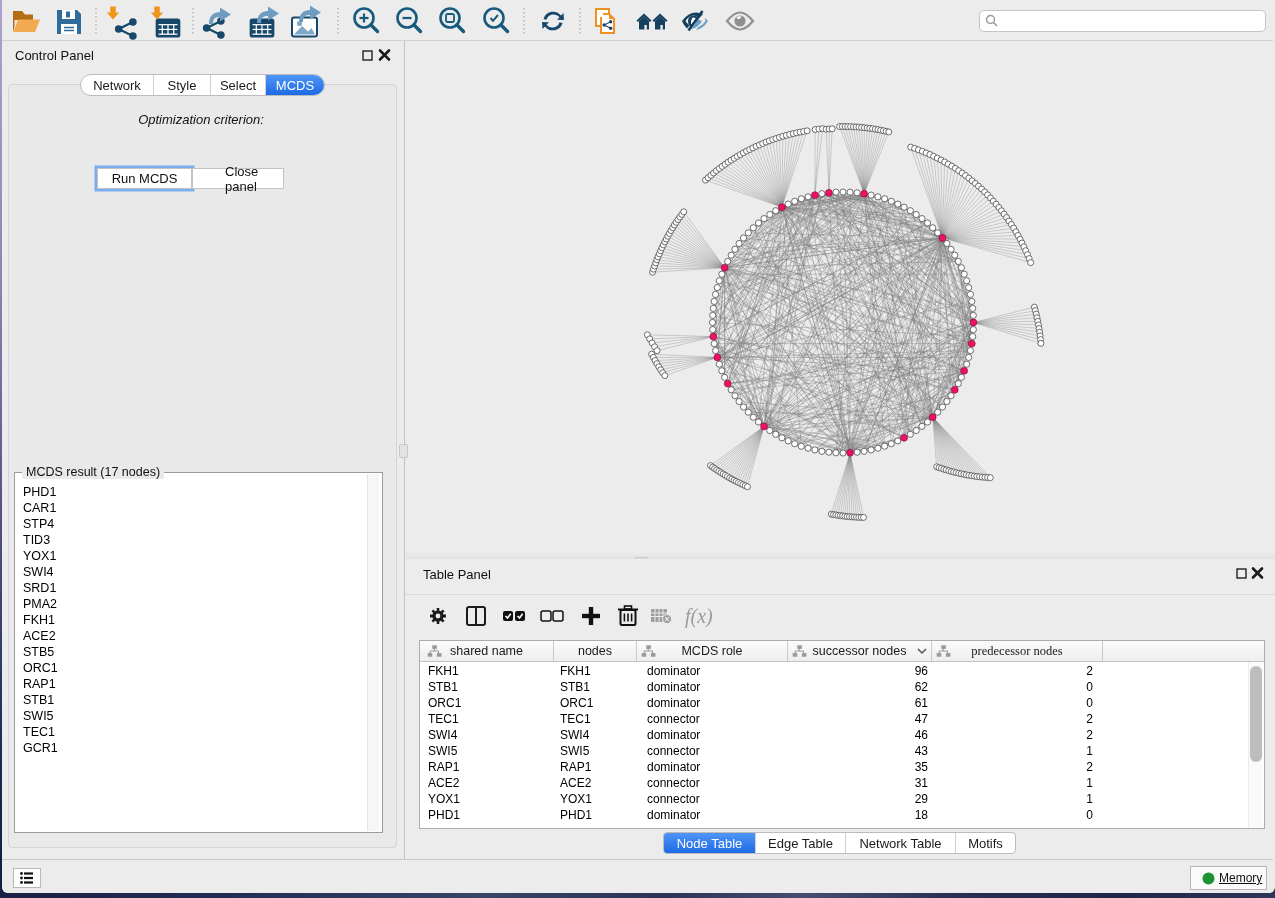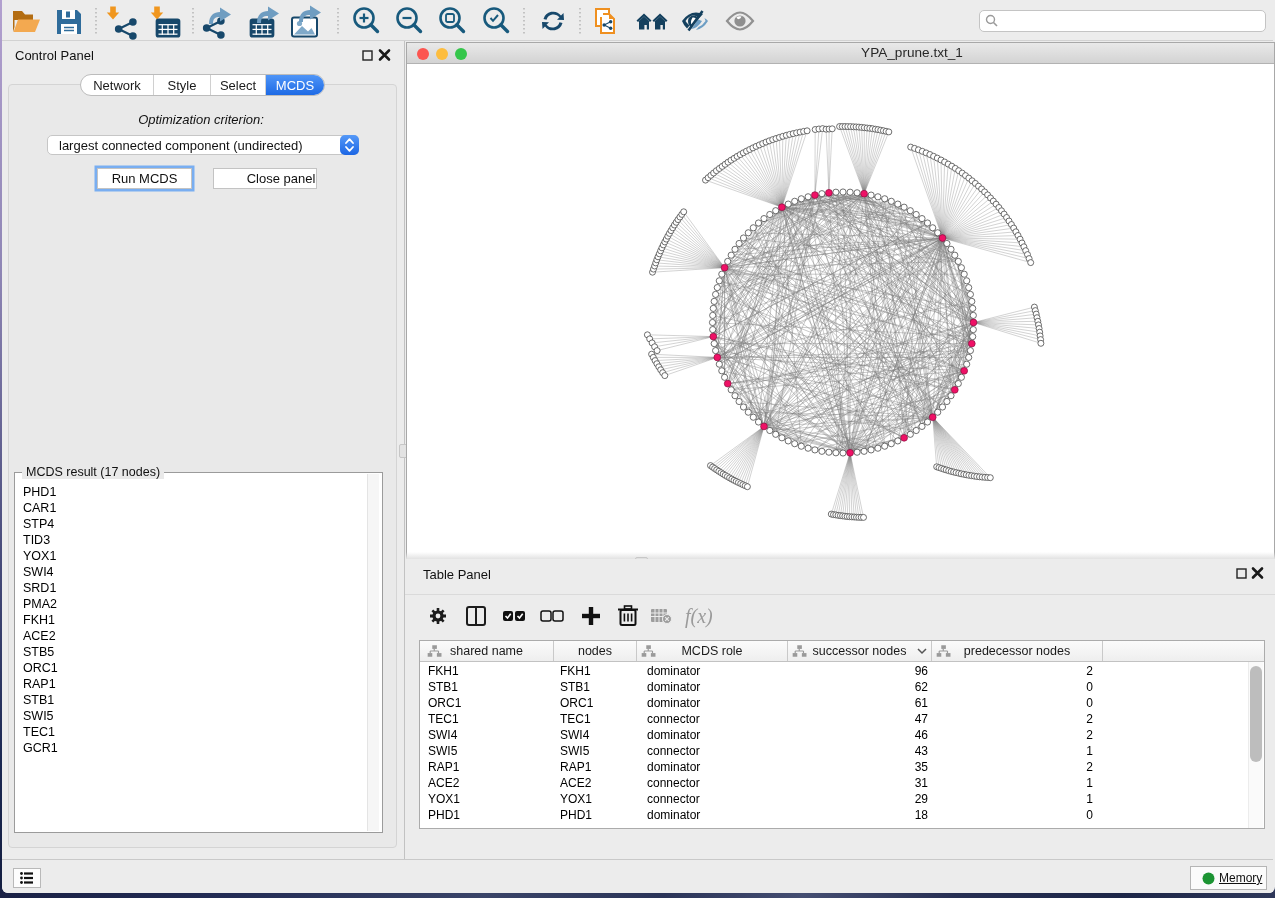--- a/index.html
+++ b/index.html
@@ -16,21 +16,21 @@
 #cp-card{position:absolute;left:6px;top:84px;width:389px;height:764px;background:#e9e9e9;border:1px solid #d4d4d4;border-radius:4px;}
 .seg{position:absolute;display:flex;height:22px;border:1px solid #bcbcbc;border-radius:4px;background:#fff;overflow:hidden;font-size:13px;}
 .seg div{display:flex;align-items:center;justify-content:center;color:#1a1a1a;border-right:1px solid #d0d0d0;height:100%;}
 .seg div:last-child{border-right:none;}
 .seg .on{background:linear-gradient(#4f95f7,#1d6ae5);color:#fff;}
 #opt-label{position:absolute;left:0px;top:112px;width:398px;text-align:center;font-size:13px;color:#111;font-style:italic;}
 #dropdown{position:absolute;left:45px;top:135px;width:312px;height:20px;background:#fff;border:1px solid #c6c6c6;border-radius:5px;font-size:13px;color:#111;}
 #dd-spin{position:absolute;right:-1px;top:-1px;width:19px;height:20px;border-radius:5px;background:linear-gradient(#5599f8,#1c66e4);}
 .btn{position:absolute;height:21px;background:#fff;border:1px solid #c3c3c3;border-radius:0;font-size:13px;color:#111;display:flex;align-items:center;justify-content:center;}
 #btn-run{left:95px;top:168px;width:95px;box-shadow:0 0 0 2.5px rgba(109,167,242,0.9);}
-#btn-close{left:211px;top:168px;width:104px;padding-left:32px;}
+#btn-close{left:190px;top:168px;width:92px;padding-left:32px;}
 #mcds-box{position:absolute;left:12px;top:472px;width:369px;height:361px;background:#fff;border:1px solid #9b9b9b;}
 #mcds-label{position:absolute;left:20px;top:465px;background:#e9e9e9;padding:0 4px;font-size:12.5px;color:#111;}
 #mcds-list{position:absolute;left:21px;top:484px;font-size:12.5px;color:#000;line-height:16px;white-space:pre;}
 #mcds-scroll{position:absolute;left:365px;top:474px;width:12px;height:357px;background:#f6f6f6;border-left:1px solid #e4e4e4;}
 #vsplit{position:absolute;left:402px;top:41px;width:1px;height:818px;background:#c2c2c2;}
 #vknob{position:absolute;left:397px;top:444px;width:9px;height:14px;background:#e3e3e3;border:1px solid #c6c6c6;border-radius:2px;}
 
 #netwin{position:absolute;left:404px;top:42px;width:869px;height:517px;border:1px solid #a8a8a8;border-bottom:none;background:#fff;}
 #nettitle{position:absolute;left:0;top:0;width:100%;height:21px;background:linear-gradient(#e9e9e9,#d3d3d3);border-bottom:1px solid #b2b2b2;text-align:center;font-size:13.6px;color:#282828;line-height:20px;}
 .tl{position:absolute;top:5px;width:12px;height:12px;border-radius:50%;}
@@ -214,27 +214,20 @@
 <path d="M378 4.5 L387 13.5 M387 4.5 L378 13.5" stroke="#1a1a1a" stroke-width="2.6" stroke-linecap="round"></path>
 </svg>
 
 <div class="seg" style="left:78px;top:74px;border-radius:11px;">
 <div style="width:73px;">Network</div>
       <div style="width:57px;">Style</div>
       <div style="width:55px;">Select</div>
       <div class="on" style="width:58px;">MCDS</div>
 </div>
 <div id="opt-label">Optimization criterion:</div>
-<div id="dropdown">
-      <span style="position:absolute;left:11px;top:2px;">largest connected component (undirected)</span>
-<div id="dd-spin"><svg width="19" height="20" viewBox="0 0 19 20">
-          <path d="M6 8 L9.5 4.2 L13 8" fill="none" stroke="#fff" stroke-width="1.8" stroke-linecap="round" stroke-linejoin="round"></path>
-          <path d="M6 12 L9.5 15.8 L13 12" fill="none" stroke="#fff" stroke-width="1.8" stroke-linecap="round" stroke-linejoin="round"></path>
-        </svg></div>
-    </div>
 <div class="btn" id="btn-run">Run MCDS</div>
 <div class="btn" id="btn-close">Close panel</div>
 <div id="mcds-box"></div>
 <div id="mcds-scroll"></div>
 <div id="mcds-label">MCDS result (17 nodes)</div>
 <div id="mcds-list">PHD1
 CAR1
 STP4
 TID3
 YOX1
@@ -245,28 +238,20 @@
 ACE2
 STB5
 ORC1
 RAP1
 STB1
 SWI5
 TEC1
 GCR1</div>
 <div id="vsplit"></div>
 <div id="vknob"></div>
-<div id="netwin">
-      <div id="nettitle">
-        <span style="position:absolute;left:505px;transform:translateX(-50%);">YPA_prune.txt_1</span>
-      </div>
-<div class="tl" style="left:10px;background:#fc5550;"></div>
-<div class="tl" style="left:29px;background:#fdbd3e;"></div>
-<div class="tl" style="left:48px;background:#35c64b;"></div>
-</div>
 <svg id="net" width="875" height="520" viewBox="400 40 875 520" style="position:absolute;left:400px;top:40px;">
 <path d="M779.9 207.2L841.0 192.0M779.9 207.2L862.1 193.7M779.9 207.2L869.1 195.1M779.9 207.2L875.9 196.8M779.9 207.2L914.2 214.5M779.9 207.2L920.0 218.6M779.9 207.2L925.5 223.0M779.9 207.2L930.7 227.8M779.9 207.2L944.9 243.5M779.9 207.2L952.8 255.2M779.9 207.2L956.3 261.4M779.9 207.2L968.4 294.4M779.9 207.2L970.7 308.4M779.9 207.2L971.3 315.4M779.9 207.2L971.5 322.5M779.9 207.2L970.7 336.6M779.9 207.2L968.4 350.6M779.9 207.2L964.7 364.2M779.9 207.2L935.7 412.2M779.9 207.2L930.7 417.2M779.9 207.2L925.5 422.0M779.9 207.2L908.3 434.3M779.9 207.2L875.9 448.2M779.9 207.2L869.1 449.9M779.9 207.2L848.1 452.8M779.9 207.2L841.0 453.0M779.9 207.2L799.3 446.2M779.9 207.2L767.8 430.5M779.9 207.2L756.5 422.0M779.9 207.2L737.1 401.5M779.9 207.2L729.2 389.8M779.9 207.2L717.3 364.2M779.9 207.2L713.6 350.6M779.9 207.2L710.7 329.6M779.9 207.2L711.3 308.4M779.9 207.2L713.6 294.4M779.9 207.2L717.3 280.8M779.9 207.2L719.8 274.2M779.9 207.2L729.2 255.2M779.9 207.2L756.5 223.0M779.9 207.2L806.1 196.8M779.9 207.2L826.9 192.8M812.9 195.1L733.0 249.3M812.9 195.1L773.7 434.3M812.9 195.1L959.4 377.3M812.9 195.1L762.0 426.4M812.9 195.1L875.9 196.8M812.9 195.1L895.8 204.1M812.9 195.1L746.3 412.2M812.9 195.1L908.3 210.7M812.9 195.1L773.7 210.7M812.9 195.1L920.0 426.4M812.9 195.1L935.7 232.8M812.9 195.1L908.3 434.3M812.9 195.1L719.8 370.8M812.9 195.1L722.6 377.3M812.9 195.1L712.2 343.6M812.9 195.1L966.7 287.6M812.9 195.1L712.2 301.4M812.9 195.1L971.5 322.5M826.9 192.8L964.7 364.2M826.9 192.8L959.4 377.3M826.9 192.8L908.3 210.7M826.9 192.8L773.7 210.7M826.9 192.8L920.0 218.6M826.9 192.8L792.7 201.3M826.9 192.8L799.3 198.8M826.9 192.8L920.0 426.4M826.9 192.8L908.3 434.3M826.9 192.8L717.3 364.2M826.9 192.8L841.0 453.0M826.9 192.8L971.5 322.5M862.1 193.7L889.3 201.3M862.1 193.7L895.8 204.1M862.1 193.7L902.1 207.2M862.1 193.7L956.3 261.4M862.1 193.7L959.4 267.7M862.1 193.7L969.8 301.4M862.1 193.7L971.3 315.4M862.1 193.7L971.5 322.5M862.1 193.7L970.7 336.6M862.1 193.7L966.7 357.4M862.1 193.7L949.0 395.7M862.1 193.7L944.9 401.5M862.1 193.7L925.5 422.0M862.1 193.7L914.2 430.5M862.1 193.7L908.3 434.3M862.1 193.7L889.3 443.7M862.1 193.7L833.9 452.8M862.1 193.7L773.7 434.3M862.1 193.7L756.5 422.0M862.1 193.7L729.2 389.8M862.1 193.7L717.3 364.2M862.1 193.7L715.3 357.4M862.1 193.7L711.3 336.6M862.1 193.7L710.5 322.5M862.1 193.7L710.7 315.4M862.1 193.7L711.3 308.4M862.1 193.7L717.3 280.8M862.1 193.7L733.0 249.3M862.1 193.7L737.1 243.5M862.1 193.7L756.5 223.0M862.1 193.7L767.8 214.5M862.1 193.7L779.9 207.2M940.5 238.0L841.0 192.0M940.5 238.0L848.1 192.2M940.5 238.0L882.7 198.8M940.5 238.0L895.8 204.1M940.5 238.0L914.2 214.5M940.5 238.0L956.3 261.4M940.5 238.0L962.2 274.2M940.5 238.0L970.7 308.4M940.5 238.0L971.3 315.4M940.5 238.0L970.7 336.6M940.5 238.0L969.8 343.6M940.5 238.0L968.4 350.6M940.5 238.0L966.7 357.4M940.5 238.0L959.4 377.3M940.5 238.0L956.3 383.6M940.5 238.0L949.0 395.7M940.5 238.0L935.7 412.2M940.5 238.0L920.0 426.4M940.5 238.0L908.3 434.3M940.5 238.0L902.1 437.8M940.5 238.0L895.8 440.9M940.5 238.0L889.3 443.7M940.5 238.0L869.1 449.9M940.5 238.0L862.1 451.3M940.5 238.0L841.0 453.0M940.5 238.0L833.9 452.8M940.5 238.0L806.1 448.2M940.5 238.0L799.3 446.2M940.5 238.0L792.7 443.7M940.5 238.0L779.9 437.8M940.5 238.0L773.7 434.3M940.5 238.0L762.0 426.4M940.5 238.0L756.5 422.0M940.5 238.0L751.3 417.2M940.5 238.0L741.5 407.0M940.5 238.0L733.0 395.7M940.5 238.0L719.8 370.8M940.5 238.0L717.3 364.2M940.5 238.0L715.3 357.4M940.5 238.0L713.6 350.6M940.5 238.0L710.5 322.5M940.5 238.0L713.6 294.4M940.5 238.0L715.3 287.6M940.5 238.0L722.6 267.7M940.5 238.0L725.7 261.4M940.5 238.0L729.2 255.2M940.5 238.0L733.0 249.3M940.5 238.0L746.3 232.8M940.5 238.0L779.9 207.2M940.5 238.0L799.3 198.8M940.5 238.0L806.1 196.8M940.5 238.0L812.9 195.1M940.5 238.0L819.9 193.7M940.5 238.0L826.9 192.8M971.5 322.5L841.0 192.0M971.5 322.5L855.1 192.8M971.5 322.5L889.3 201.3M971.5 322.5L930.7 227.8M971.5 322.5L952.8 255.2M971.5 322.5L956.3 261.4M971.5 322.5L968.4 294.4M971.5 322.5L952.8 389.8M971.5 322.5L944.9 401.5M971.5 322.5L920.0 426.4M971.5 322.5L914.2 430.5M971.5 322.5L812.9 449.9M971.5 322.5L799.3 446.2M971.5 322.5L779.9 437.8M971.5 322.5L767.8 430.5M971.5 322.5L733.0 395.7M971.5 322.5L729.2 389.8M971.5 322.5L729.2 255.2M971.5 322.5L737.1 243.5M971.5 322.5L756.5 223.0M971.5 322.5L773.7 210.7M971.5 322.5L812.9 195.1M969.8 343.6L729.2 255.2M969.8 343.6L733.0 249.3M969.8 343.6L773.7 434.3M969.8 343.6L751.3 417.2M969.8 343.6L762.0 218.6M969.8 343.6L908.3 210.7M969.8 343.6L895.8 204.1M969.8 343.6L812.9 195.1M969.8 343.6L940.5 238.0M969.8 343.6L712.2 343.6M969.8 343.6L717.3 280.8M969.8 343.6L812.9 449.9M962.2 370.8L725.7 261.4M962.2 370.8L779.9 437.8M962.2 370.8L767.8 430.5M962.2 370.8L762.0 426.4M962.2 370.8L729.2 389.8M962.2 370.8L806.1 196.8M962.2 370.8L959.4 267.7M962.2 370.8L869.1 449.9M962.2 370.8L710.7 315.4M962.2 370.8L970.7 308.4M962.2 370.8L826.9 452.2M962.2 370.8L717.3 280.8M952.8 389.8L786.2 440.9M952.8 389.8L914.2 430.5M952.8 389.8L935.7 232.8M952.8 389.8L713.6 350.6M952.8 389.8L889.3 443.7M952.8 389.8L711.3 336.6M952.8 389.8L833.9 192.2M952.8 389.8L855.1 452.2M952.8 389.8L968.4 294.4M952.8 389.8L713.6 294.4M952.8 389.8L970.7 336.6M952.8 389.8L848.1 452.8M930.7 417.2L841.0 192.0M930.7 417.2L855.1 192.8M930.7 417.2L869.1 195.1M930.7 417.2L889.3 201.3M930.7 417.2L895.8 204.1M930.7 417.2L902.1 207.2M930.7 417.2L940.5 238.0M930.7 417.2L970.7 308.4M930.7 417.2L971.3 315.4M930.7 417.2L971.5 322.5M930.7 417.2L971.3 329.6M930.7 417.2L970.7 336.6M930.7 417.2L964.7 364.2M930.7 417.2L882.7 446.2M930.7 417.2L826.9 452.2M930.7 417.2L812.9 449.9M930.7 417.2L792.7 443.7M930.7 417.2L767.8 430.5M930.7 417.2L762.0 426.4M930.7 417.2L746.3 412.2M930.7 417.2L737.1 401.5M930.7 417.2L719.8 370.8M930.7 417.2L711.3 336.6M930.7 417.2L712.2 301.4M930.7 417.2L715.3 287.6M930.7 417.2L741.5 238.0M930.7 417.2L756.5 223.0M930.7 417.2L799.3 198.8M930.7 417.2L812.9 195.1M930.7 417.2L833.9 192.2M902.1 437.8L882.7 198.8M902.1 437.8L920.0 218.6M902.1 437.8L925.5 422.0M902.1 437.8L799.3 198.8M902.1 437.8L713.6 350.6M902.1 437.8L712.2 343.6M902.1 437.8L869.1 449.9M902.1 437.8L862.1 451.3M902.1 437.8L966.7 287.6M902.1 437.8L710.7 329.6M902.1 437.8L833.9 452.8M902.1 437.8L717.3 280.8M848.1 452.8L841.0 192.0M848.1 452.8L848.1 192.2M848.1 452.8L882.7 198.8M848.1 452.8L889.3 201.3M848.1 452.8L902.1 207.2M848.1 452.8L914.2 214.5M848.1 452.8L920.0 218.6M848.1 452.8L925.5 223.0M848.1 452.8L944.9 243.5M848.1 452.8L952.8 255.2M848.1 452.8L959.4 267.7M848.1 452.8L964.7 280.8M848.1 452.8L966.7 287.6M848.1 452.8L970.7 308.4M848.1 452.8L971.3 329.6M848.1 452.8L970.7 336.6M848.1 452.8L968.4 350.6M848.1 452.8L964.7 364.2M848.1 452.8L962.2 370.8M848.1 452.8L959.4 377.3M848.1 452.8L935.7 412.2M848.1 452.8L908.3 434.3M848.1 452.8L902.1 437.8M848.1 452.8L889.3 443.7M848.1 452.8L882.7 446.2M848.1 452.8L819.9 451.3M848.1 452.8L812.9 449.9M848.1 452.8L773.7 434.3M848.1 452.8L767.8 430.5M848.1 452.8L762.0 426.4M848.1 452.8L756.5 422.0M848.1 452.8L741.5 407.0M848.1 452.8L715.3 357.4M848.1 452.8L713.6 350.6M848.1 452.8L712.2 343.6M848.1 452.8L711.3 308.4M848.1 452.8L713.6 294.4M848.1 452.8L717.3 280.8M848.1 452.8L725.7 261.4M848.1 452.8L741.5 238.0M848.1 452.8L751.3 227.8M848.1 452.8L756.5 223.0M848.1 452.8L779.9 207.2M848.1 452.8L786.2 204.1M848.1 452.8L792.7 201.3M848.1 452.8L799.3 198.8M848.1 452.8L806.1 196.8M848.1 452.8L833.9 192.2M762.0 426.4L875.9 196.8M762.0 426.4L882.7 198.8M762.0 426.4L889.3 201.3M762.0 426.4L895.8 204.1M762.0 426.4L908.3 210.7M762.0 426.4L935.7 232.8M762.0 426.4L956.3 261.4M762.0 426.4L964.7 280.8M762.0 426.4L969.8 301.4M762.0 426.4L971.3 329.6M762.0 426.4L970.7 336.6M762.0 426.4L968.4 350.6M762.0 426.4L949.0 395.7M762.0 426.4L889.3 443.7M762.0 426.4L875.9 448.2M762.0 426.4L819.9 451.3M762.0 426.4L799.3 446.2M762.0 426.4L792.7 443.7M762.0 426.4L786.2 440.9M762.0 426.4L741.5 407.0M762.0 426.4L733.0 395.7M762.0 426.4L722.6 377.3M762.0 426.4L712.2 343.6M762.0 426.4L711.3 336.6M762.0 426.4L710.7 329.6M762.0 426.4L713.6 294.4M762.0 426.4L719.8 274.2M762.0 426.4L722.6 267.7M762.0 426.4L786.2 204.1M762.0 426.4L792.7 201.3M762.0 426.4L799.3 198.8M762.0 426.4L819.9 193.7M722.6 267.7L848.1 192.2M722.6 267.7L895.8 204.1M722.6 267.7L902.1 207.2M722.6 267.7L920.0 218.6M722.6 267.7L940.5 238.0M722.6 267.7L956.3 261.4M722.6 267.7L970.7 308.4M722.6 267.7L971.3 329.6M722.6 267.7L970.7 336.6M722.6 267.7L968.4 350.6M722.6 267.7L962.2 370.8M722.6 267.7L956.3 383.6M722.6 267.7L949.0 395.7M722.6 267.7L930.7 417.2M722.6 267.7L914.2 430.5M722.6 267.7L895.8 440.9M722.6 267.7L855.1 452.2M722.6 267.7L841.0 453.0M722.6 267.7L799.3 446.2M722.6 267.7L773.7 434.3M722.6 267.7L767.8 430.5M722.6 267.7L751.3 417.2M722.6 267.7L722.6 377.3M722.6 267.7L715.3 357.4M722.6 267.7L711.3 336.6M722.6 267.7L773.7 210.7M722.6 267.7L812.9 195.1M711.3 336.6L848.1 192.2M711.3 336.6L779.9 437.8M711.3 336.6L956.3 383.6M711.3 336.6L756.5 223.0M711.3 336.6L762.0 218.6M711.3 336.6L762.0 426.4M711.3 336.6L925.5 223.0M711.3 336.6L725.7 383.6M711.3 336.6L812.9 195.1M711.3 336.6L712.2 301.4M715.3 357.4L968.4 350.6M715.3 357.4L966.7 357.4M715.3 357.4L962.2 370.8M715.3 357.4L762.0 426.4M715.3 357.4L935.7 412.2M715.3 357.4L925.5 223.0M715.3 357.4L930.7 227.8M715.3 357.4L729.2 389.8M715.3 357.4L944.9 243.5M715.3 357.4L819.9 193.7M715.3 357.4L952.8 255.2M715.3 357.4L710.5 322.5M715.3 357.4L969.8 301.4M715.3 357.4L713.6 294.4M715.3 357.4L722.6 267.7M725.7 383.6L799.3 446.2M725.7 383.6L968.4 350.6M725.7 383.6L969.8 343.6M725.7 383.6L964.7 364.2M725.7 383.6L882.7 198.8M725.7 383.6L773.7 210.7M725.7 383.6L914.2 214.5M725.7 383.6L786.2 204.1M725.7 383.6L792.7 201.3M725.7 383.6L833.9 192.2M725.7 383.6L869.1 449.9M725.7 383.6L812.9 449.9M940.5 407.0L733.0 249.3M940.5 238.0L717.3 364.2M968.4 350.6L956.3 261.4M719.8 274.2L855.1 452.2M762.0 426.4L712.2 301.4M869.1 449.9L756.5 422.0M848.1 192.2L930.7 227.8M902.1 207.2L819.9 193.7M710.7 315.4L833.9 192.2M952.8 255.2L767.8 430.5M869.1 195.1L773.7 210.7M914.2 430.5L741.5 407.0M762.0 426.4L949.0 249.3M862.1 451.3L940.5 238.0M875.9 196.8L952.8 389.8M920.0 426.4L833.9 192.2M746.3 232.8L799.3 198.8M925.5 422.0L969.8 301.4M710.5 322.5L970.7 336.6M711.3 336.6L925.5 223.0M925.5 422.0L737.1 243.5M756.5 422.0L819.9 193.7M806.1 196.8L882.7 446.2M722.6 377.3L722.6 267.7M952.8 255.2L971.3 329.6M799.3 198.8L956.3 261.4M962.2 274.2L812.9 195.1M882.7 446.2L862.1 193.7M962.2 274.2L719.8 274.2M940.5 407.0L741.5 238.0M882.7 446.2L751.3 227.8M711.3 336.6L799.3 198.8M719.8 274.2L756.5 223.0M956.3 261.4L741.5 238.0" stroke="#7b7b7b" stroke-width="0.7" stroke-opacity="0.58" fill="none"></path>
 <path d="M779.9 207.2L703.5 180.1M779.9 207.2L706.1 177.7M779.9 207.2L708.9 175.3M779.9 207.2L711.6 173.0M779.9 207.2L714.4 170.7M779.9 207.2L717.3 168.5M779.9 207.2L720.2 166.4M779.9 207.2L723.1 164.3M779.9 207.2L726.0 162.2M779.9 207.2L729.0 160.2M779.9 207.2L732.1 158.3M779.9 207.2L735.1 156.4M779.9 207.2L738.2 154.6M779.9 207.2L741.3 152.8M779.9 207.2L744.5 151.1M779.9 207.2L747.7 149.5M779.9 207.2L750.9 147.9M779.9 207.2L754.1 146.4M779.9 207.2L757.4 144.9M779.9 207.2L760.7 143.5M779.9 207.2L764.0 142.1M779.9 207.2L767.3 140.8M779.9 207.2L770.7 139.6M779.9 207.2L774.0 138.5M779.9 207.2L777.4 137.4M779.9 207.2L780.8 136.3M779.9 207.2L784.3 135.3M779.9 207.2L787.7 134.4M779.9 207.2L791.2 133.6M779.9 207.2L794.6 132.8M779.9 207.2L798.1 132.1M779.9 207.2L801.6 131.4M779.9 207.2L805.1 130.8M812.9 195.1L813.2 129.5M812.9 195.1L816.9 129.0M812.9 195.1L820.6 128.6M826.9 192.8L824.1 129.2M826.9 192.8L827.1 129.0M826.9 192.8L830.2 128.8M862.1 193.7L837.6 126.5M862.1 193.7L840.3 126.5M862.1 193.7L843.1 126.5M862.1 193.7L845.8 126.6M862.1 193.7L848.6 126.6M862.1 193.7L851.4 126.8M862.1 193.7L854.1 126.9M862.1 193.7L856.9 127.1M862.1 193.7L859.6 127.4M862.1 193.7L862.3 127.7M862.1 193.7L865.1 128.0M862.1 193.7L867.8 128.3M862.1 193.7L870.5 128.7M862.1 193.7L873.3 129.2M862.1 193.7L876.0 129.6M862.1 193.7L878.7 130.2M862.1 193.7L881.4 130.7M862.1 193.7L884.1 131.3M862.1 193.7L886.8 131.9M940.5 238.0L908.7 147.1M940.5 238.0L912.6 148.4M940.5 238.0L916.4 149.8M940.5 238.0L920.3 151.3M940.5 238.0L924.1 152.9M940.5 238.0L927.9 154.5M940.5 238.0L931.6 156.3M940.5 238.0L935.3 158.1M940.5 238.0L939.0 160.0M940.5 238.0L942.6 162.0M940.5 238.0L946.2 164.1M940.5 238.0L949.8 166.2M940.5 238.0L953.3 168.4M940.5 238.0L956.7 170.7M940.5 238.0L960.2 173.1M940.5 238.0L963.5 175.6M940.5 238.0L966.8 178.1M940.5 238.0L970.1 180.8M940.5 238.0L973.3 183.4M940.5 238.0L976.5 186.2M940.5 238.0L979.6 189.0M940.5 238.0L982.6 191.9M940.5 238.0L985.6 194.9M940.5 238.0L988.5 198.0M940.5 238.0L991.3 201.1M940.5 238.0L994.1 204.2M940.5 238.0L996.9 207.5M940.5 238.0L999.5 210.8M940.5 238.0L1002.1 214.1M940.5 238.0L1004.6 217.5M940.5 238.0L1007.0 221.0M940.5 238.0L1009.4 224.5M940.5 238.0L1011.7 228.1M940.5 238.0L1013.9 231.8M940.5 238.0L1016.0 235.5M940.5 238.0L1018.1 239.2M940.5 238.0L1020.0 243.0M940.5 238.0L1021.9 246.8M940.5 238.0L1023.7 250.7M940.5 238.0L1025.5 254.6M940.5 238.0L1027.1 258.6M940.5 238.0L1028.7 262.6M971.5 322.5L1032.4 307.1M971.5 322.5L1033.3 310.6M971.5 322.5L1034.2 314.1M971.5 322.5L1035.0 317.7M971.5 322.5L1035.8 321.3M971.5 322.5L1036.5 324.9M971.5 322.5L1037.1 328.5M971.5 322.5L1037.7 332.2M971.5 322.5L1038.1 335.9M971.5 322.5L1038.6 339.6M971.5 322.5L1038.9 343.3M930.7 417.2L934.7 466.8M930.7 417.2L937.0 467.6M930.7 417.2L939.4 468.4M930.7 417.2L941.8 469.2M930.7 417.2L944.2 469.9M930.7 417.2L946.7 470.7M930.7 417.2L949.2 471.4M930.7 417.2L951.6 472.0M930.7 417.2L954.1 472.6M930.7 417.2L956.7 473.2M930.7 417.2L959.2 473.8M930.7 417.2L961.8 474.3M930.7 417.2L964.3 474.8M930.7 417.2L966.9 475.3M930.7 417.2L969.6 475.7M930.7 417.2L972.2 476.1M930.7 417.2L974.8 476.5M930.7 417.2L977.5 476.8M930.7 417.2L980.2 477.1M930.7 417.2L982.9 477.3M930.7 417.2L985.6 477.5M930.7 417.2L988.3 477.7M848.1 452.8L829.3 514.1M848.1 452.8L831.5 514.6M848.1 452.8L833.8 514.9M848.1 452.8L836.1 515.3M848.1 452.8L838.4 515.6M848.1 452.8L840.6 515.9M848.1 452.8L842.9 516.2M848.1 452.8L845.2 516.5M848.1 452.8L847.5 516.7M848.1 452.8L849.9 516.9M848.1 452.8L852.2 517.0M848.1 452.8L854.5 517.2M848.1 452.8L856.8 517.3M848.1 452.8L859.2 517.4M848.1 452.8L861.5 517.4M762.0 426.4L708.5 465.6M762.0 426.4L710.6 467.1M762.0 426.4L712.6 468.5M762.0 426.4L714.7 469.9M762.0 426.4L716.8 471.3M762.0 426.4L719.0 472.7M762.0 426.4L721.1 474.0M762.0 426.4L723.2 475.3M762.0 426.4L725.4 476.6M762.0 426.4L727.6 477.9M762.0 426.4L729.8 479.1M762.0 426.4L732.0 480.3M762.0 426.4L734.2 481.4M762.0 426.4L736.4 482.5M762.0 426.4L738.7 483.6M762.0 426.4L740.9 484.7M762.0 426.4L743.2 485.7M762.0 426.4L745.4 486.7M722.6 267.7L650.5 272.2M722.6 267.7L651.5 269.1M722.6 267.7L652.6 266.0M722.6 267.7L653.7 262.9M722.6 267.7L654.8 259.8M722.6 267.7L656.0 256.8M722.6 267.7L657.3 253.8M722.6 267.7L658.6 250.8M722.6 267.7L659.9 247.8M722.6 267.7L661.3 244.9M722.6 267.7L662.8 241.9M722.6 267.7L664.3 239.1M722.6 267.7L665.8 236.2M722.6 267.7L667.4 233.4M722.6 267.7L669.0 230.6M722.6 267.7L670.7 227.8M722.6 267.7L672.4 225.0M722.6 267.7L674.2 222.3M722.6 267.7L676.0 219.6M722.6 267.7L677.9 217.0M722.6 267.7L679.8 214.4M722.6 267.7L681.7 211.8M711.3 336.6L645.4 334.8M711.3 336.6L647.7 338.9M711.3 336.6L650.1 342.9M711.3 336.6L652.6 346.8M711.3 336.6L655.1 350.6M715.3 357.4L649.6 354.2M715.3 357.4L651.3 357.4M715.3 357.4L653.1 360.6M715.3 357.4L654.9 363.7M715.3 357.4L656.8 366.8M715.3 357.4L658.7 369.8M715.3 357.4L660.7 372.7M715.3 357.4L662.8 375.6" stroke="#828282" stroke-width="0.7" stroke-opacity="0.5" fill="none"></path>
 <g fill="#fff" stroke="#4a4a4a" stroke-width="0.8">
         <circle cx="841.0" cy="192.0" r="3.1"></circle>
         <circle cx="848.1" cy="192.2" r="3.1"></circle>
         <circle cx="855.1" cy="192.8" r="3.1"></circle>
         <circle cx="869.1" cy="195.1" r="3.1"></circle>
         <circle cx="875.9" cy="196.8" r="3.1"></circle>
         <circle cx="882.7" cy="198.8" r="3.1"></circle>
@@ -679,21 +664,21 @@
 <use href="#tree" transform="translate(14,10) scale(1.15)"></use>
 <use href="#tree" transform="translate(228,10) scale(1.15)"></use>
 <use href="#tree" transform="translate(379,10) scale(1.15)"></use>
 <use href="#tree" transform="translate(523,10) scale(1.15)"></use>
 <path d="M498 8 L502 12 L506 8" fill="none" stroke="#555" stroke-width="1.5"></path>
 </svg>
 <span class="th" style="left:0;width:134px;">shared name</span>
 <span class="th" style="left:134px;width:83px;">nodes</span>
 <span class="th" style="left:217px;width:151px;">MCDS role</span>
 <span class="th" style="left:368px;width:144px;">successor nodes</span>
-<span class="th" style="left:512px;width:171px;">predecessor nodes</span>
+<span class="th" style="left:512px;width:171px;font-family:Liberation Serif, serif;">predecessor nodes</span>
 </div>
 <div class="trow" style="top:22px;">
           <span class="c1">FKH1</span>
           <span class="c2">FKH1</span>
           <span class="c3">dominator</span>
           <span class="c4">96</span>
           <span class="c5">2</span>
         </div>
 <div class="trow" style="top:38px;">
           <span class="c1">STB1</span>
@@ -754,20 +739,26 @@
 <div class="trow" style="top:166px;">
           <span class="c1">PHD1</span>
           <span class="c2">PHD1</span>
           <span class="c3">dominator</span>
           <span class="c4">18</span>
           <span class="c5">0</span>
         </div>
 <div id="tscroll">
           <div id="tthumb"></div>
         </div>
+</div>
+<div class="seg" style="left:258px;top:273px;">
+<div class="on" style="width:92px;">Node Table</div>
+        <div style="width:90px;">Edge Table</div>
+        <div style="width:110px;">Network Table</div>
+        <div style="width:59px;">Motifs</div>
 </div>
 </div>
 <div id="statusbar">
 <div id="lstbtn"><svg width="26" height="18" viewBox="0 0 26 18">
           <g fill="#111">
             <circle cx="7.5" cy="4.5" r="1.4"></circle>
             <circle cx="7.5" cy="9" r="1.4"></circle>
             <circle cx="7.5" cy="13.5" r="1.4"></circle>
             <rect x="10" y="3.4" width="9" height="2.2"></rect>
             <rect x="10" y="7.9" width="9" height="2.2"></rect>

